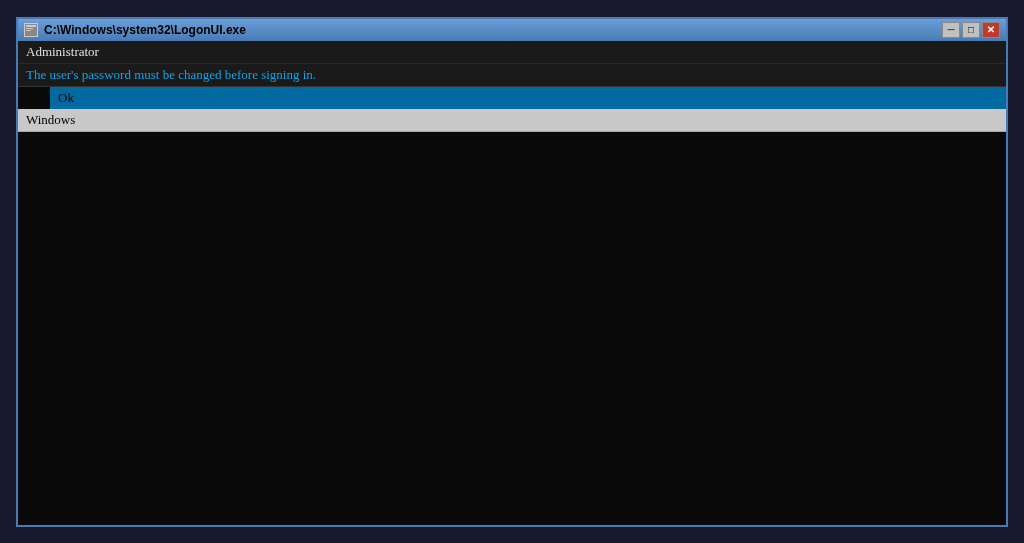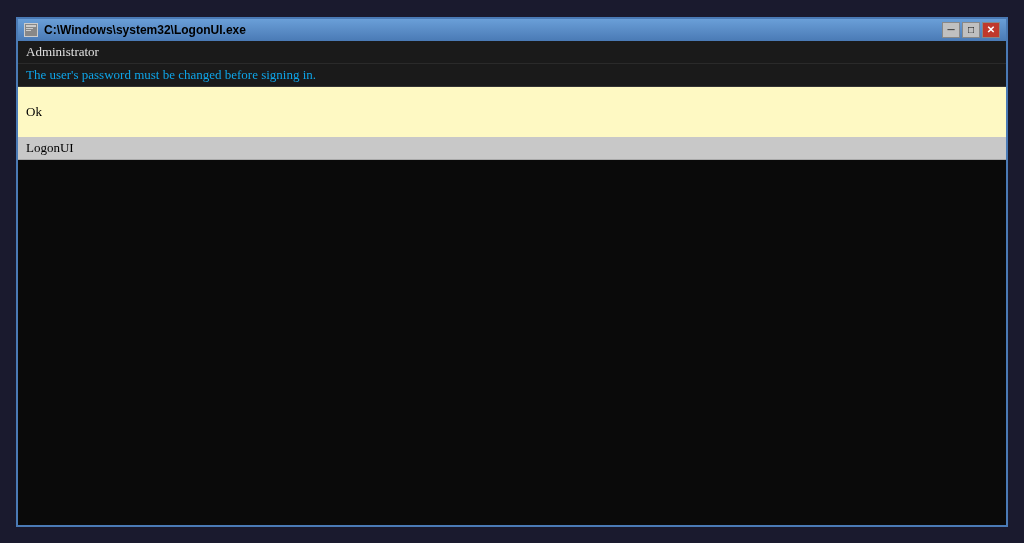--- a/index.html
+++ b/index.html
@@ -103,25 +103,26 @@
 
     .message-row {
       background: #1a1a1a;
       padding: 3px 8px;
       color: #0ea5e9;
       font-size: 13px;
       border-bottom: 1px solid #333;
     }
 
     .ok-row {
-      background: #fef9c3;
-      padding: 17px 8px;
+      background: #0369a1;
+      padding: 3px 8px;
       color: #000;
       font-size: 13px;
       cursor: pointer;
+      margin-left: 32px;
     }
 
     .cancel-row {
       background: #c8c8c8;
       padding: 3px 8px;
       color: #000;
       font-size: 13px;
       cursor: pointer;
       border-bottom: 1px solid #aaa;
     }
@@ -153,16 +154,16 @@
   </div>
 
   <div class="window-body">
     <div class="username-row">
       <span>Administrator</span>
     </div>
     <div class="message-row">
       <span>The user's password must be changed before signing in.</span>
     </div>
     <div class="ok-row">Ok</div>
-    <div class="cancel-row">LogonUI</div>
+    <div class="cancel-row">Windows</div>
     <div class="content-area"></div>
   </div>
 </div>
 
 </body></html>

